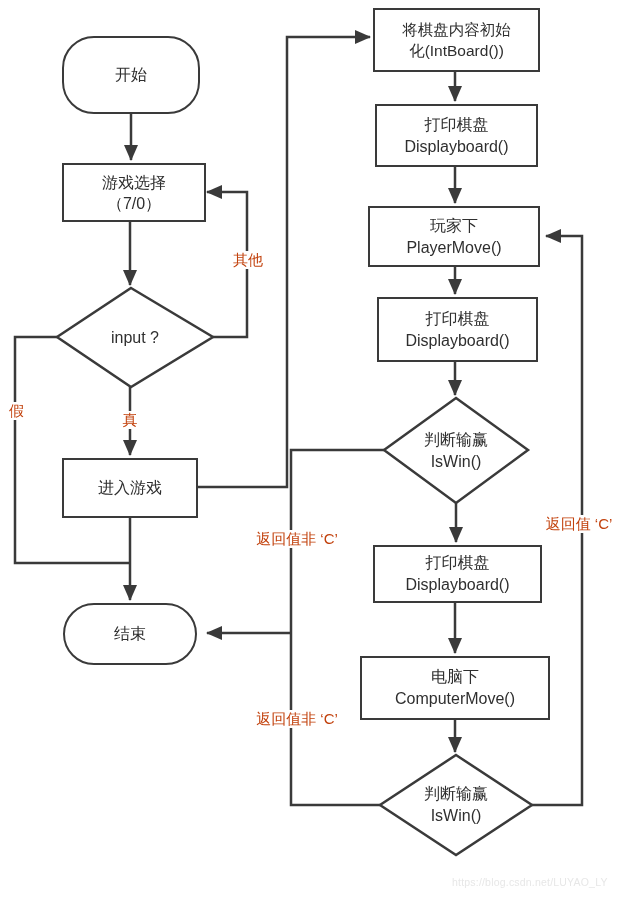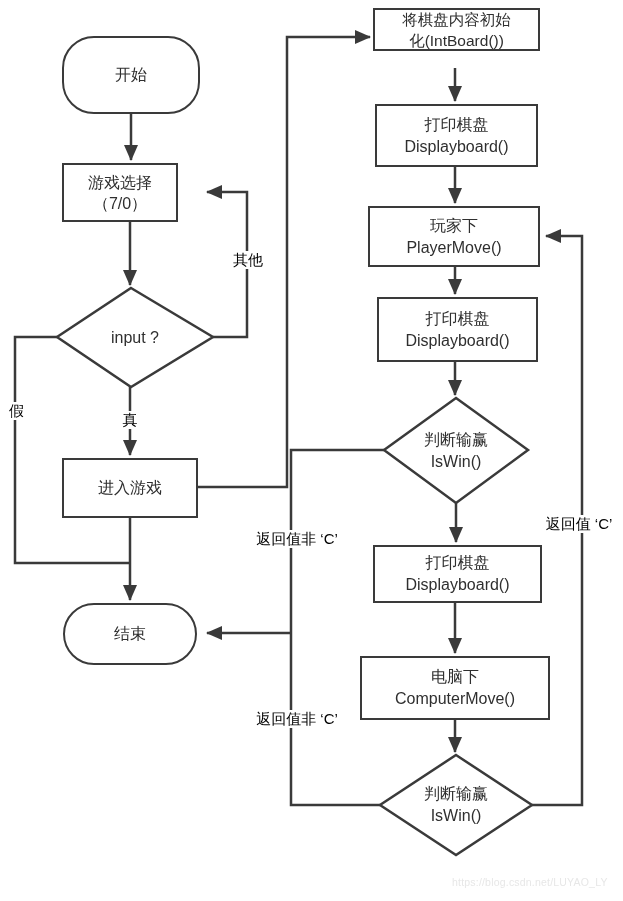--- a/index.html
+++ b/index.html
@@ -15,21 +15,21 @@
     position:absolute;z-index:2;
     display:flex;flex-direction:column;align-items:center;justify-content:center;
     text-align:center;color:#2f2f2f;font-size:16px;line-height:22px;
     box-sizing:border-box;white-space:nowrap;
   }
   .rect{border:2.5px solid #3a3a3a;background:#ffffff;}
   .terminator{border:2.5px solid #3a3a3a;background:#ffffff;border-radius:32px;}
   .decision-text{background:transparent;}
   .edge-label{
     position:absolute;z-index:3;background:#ffffff;
-    color:#000000;font-size:15px;line-height:18px;
+    color:#c2410c;font-size:15px;line-height:18px;
     padding:0 3px;white-space:nowrap;
   }
   .centered{transform:translateX(-50%);}
   #watermark{
     position:absolute;z-index:3;left:452px;top:876px;
     font-size:10.5px;color:#e7e7e7;letter-spacing:0.2px;white-space:nowrap;
   }
 </style>
 </head>
 <body>
@@ -68,38 +68,38 @@
       <polygon fill="#ffffff" points="131,288 213,337 131,387 57,337"></polygon>
       <polygon fill="#ffffff" points="456,398 528,450 456,503 384,450"></polygon>
       <polygon fill="#ffffff" points="456,755 532,805 456,855 380,805"></polygon>
     </g>
   </svg>
 
   <div class="node terminator" style="left:62px;top:36px;width:138px;height:78px;">
     <span>开始</span>
   </div>
 
-  <div class="node rect" style="left:62px;top:163px;width:116px;height:59px;line-height:21px;">
+  <div class="node rect" style="left:62px;top:163px;width:144px;height:59px;line-height:21px;">
     <span>游戏选择</span>
     <span>（7/0）</span>
   </div>
 
   <div class="node decision-text" style="left:57px;top:288px;width:156px;height:99px;">
     <span>input ?</span>
   </div>
 
   <div class="node terminator" style="left:63px;top:603px;width:134px;height:62px;">
     <span>结束</span>
   </div>
 
   <div class="node rect" style="left:62px;top:458px;width:136px;height:60px;">
     <span>进入游戏</span>
   </div>
 
-  <div class="node rect" style="left:373px;top:8px;width:167px;height:43px;line-height:21px;font-size:15.5px;">
+  <div class="node rect" style="left:373px;top:8px;width:167px;height:64px;line-height:21px;font-size:15.5px;">
     <span>将棋盘内容初始</span>
     <span>化(IntBoard())</span>
   </div>
 
   <div class="node rect" style="left:375px;top:104px;width:163px;height:63px;line-height:22px;">
     <span>打印棋盘</span>
     <span>Displayboard()</span>
   </div>
 
   <div class="node rect" style="left:368px;top:206px;width:172px;height:61px;line-height:22px;">

